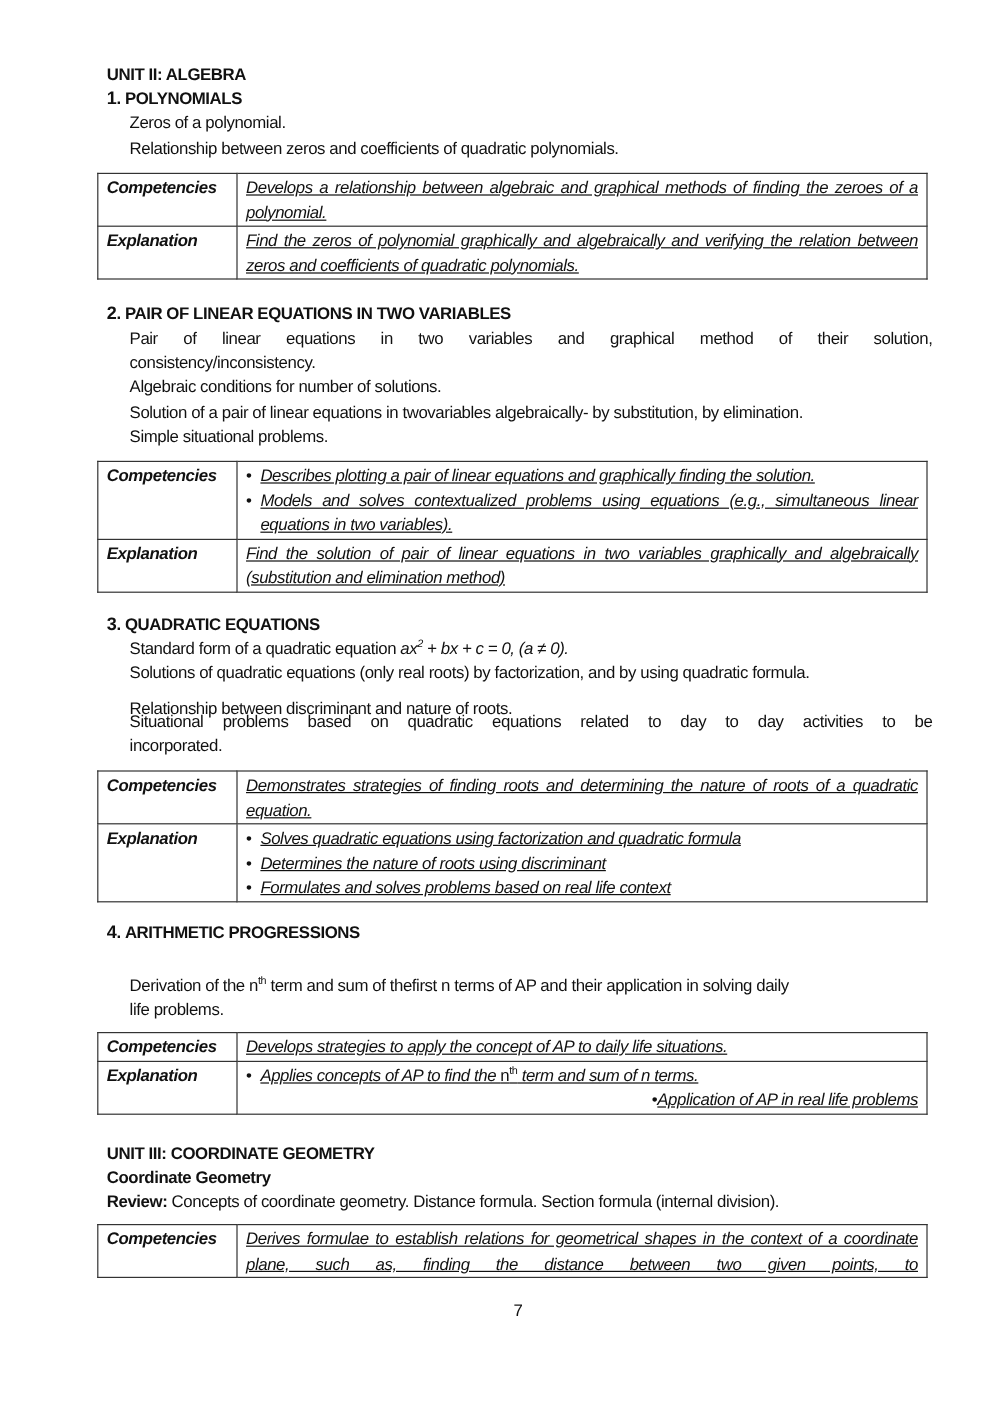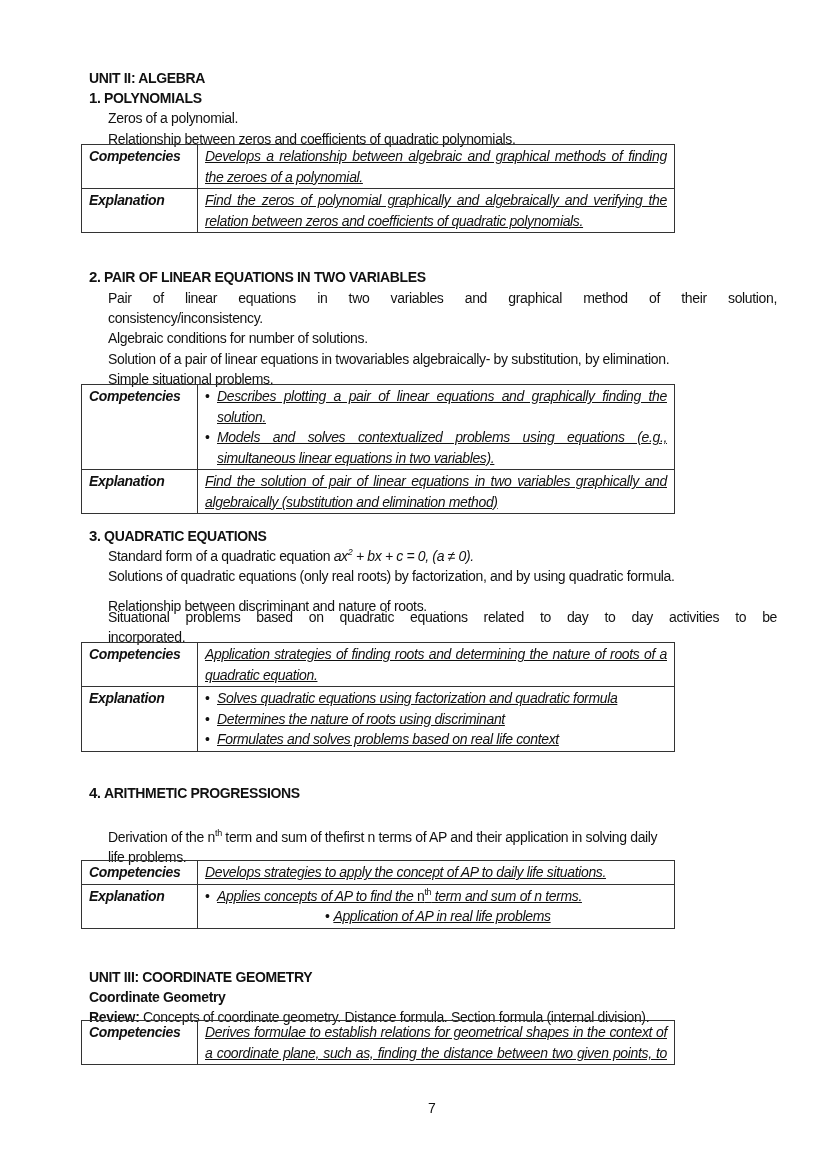--- a/index.html
+++ b/index.html
@@ -1,23 +1,23 @@
 <!DOCTYPE html>
 <html><head>
 <meta charset="utf-8">
 <style>
   html, body { margin:0; padding:0; background:#ffffff; }
   body { width:827px; height:1169px; position:relative; overflow:hidden;
          font-family:"Liberation Sans Narrow","Liberation Sans", sans-serif; color:#111; }
   .page { position:absolute; left:0; top:0; width:827px; height:1169px; }
-  .txt { position:absolute; font-size:14px; line-height:20px; white-space:nowrap; letter-spacing:-0.35px;margin-top:16px; }
+  .txt { position:absolute; font-size:14px; line-height:20px; white-space:nowrap; letter-spacing:-0.35px; }
   .b { font-weight:bold; }
   .just { white-space:normal; text-align:justify; text-align-last:justify; }
   .it { font-style:italic; }
-  table.ct { position:absolute; left:81px; width:594px; border-collapse:collapse; font-size:14px; letter-spacing:-0.35px; }
+  table.ct { position:absolute; left:81px; width:692px; border-collapse:collapse; font-size:14px; letter-spacing:-0.35px; }
   table.ct td { border:1px solid #333; vertical-align:top; padding:1px 7px 1px 7px; line-height:20.5px; }
   table.ct td.lbl { width:101px; font-weight:bold; font-style:italic; padding-left:7px; }
   table.ct td.val { font-style:italic; text-align:justify;text-decoration:underline; }
   .bul { display:block; padding-left:12px; text-indent:-12px; text-align:justify; }
   .bul::before { content:"\2022"; display:inline-block; width:12px; text-indent:0; font-style:normal; }
   sup { font-size:9px; line-height:0; vertical-align:6px; }
 </style>
 </head>
 <body>
 
@@ -78,21 +78,21 @@
   </div>
   <div class="txt" style="left:108px;top:550px;">Solutions of quadratic equations (only real roots) by factorization, and by using quadratic formula.</div>
   <div class="txt" style="left:108px;top:580px;">Relationship between discriminant and nature of roots.</div>
   <div class="txt just" style="left:108px;top:591px;width:669px;">Situational problems based on quadratic equations related to day to day activities to be</div>
   <div class="txt" style="left:108px;top:611px;">incorporated.</div>
 
   <table class="ct" style="top:642px;">
     <tbody>
         <tr>
       <td class="lbl">Competencies</td>
-      <td class="val">Application strategies of finding roots and determining the nature of roots of a quadratic equation.</td>
+      <td class="val">Demonstrates strategies of finding roots and determining the nature of roots of a quadratic equation.</td>
     </tr>
     <tr>
       <td class="lbl">Explanation</td>
       <td class="val">
         <span class="bul">Solves quadratic equations using factorization and quadratic formula</span>
         <span class="bul">Determines the nature of roots using discriminant</span>
         <span class="bul">Formulates and solves problems based on real life context</span>
       </td>
     </tr>
   </tbody>
@@ -109,21 +109,21 @@
   <table class="ct" style="top:860px;">
     <tbody>
         <tr>
       <td class="lbl">Competencies</td>
       <td class="val" style="text-align:left">Develops strategies to apply the concept of AP to daily life situations.</td>
     </tr>
     <tr>
       <td class="lbl">Explanation</td>
       <td class="val" style="text-align:left">
         <span class="bul" style="text-align:left"><span>Applies concepts of AP to find the </span><span style="font-style:normal">n</span><sup style="font-style:normal">th</sup><span> term and sum of n terms.</span></span>
-        <span class="bul" style="text-align:center">Application of AP in real life problems</span>
+        <span class="bul" style="text-align:right">Application of AP in real life problems</span>
       </td>
     </tr>
   </tbody>
     </table>
 
   <div class="txt b" style="left:89px;top:951px;">UNIT III: COORDINATE GEOMETRY</div>
   <div class="txt b" style="left:89px;top:971px;">Coordinate Geometry</div>
   <div class="txt" style="left:89px;top:991px;">
     <span class="b">Review:</span><span> Concepts of coordinate geometry. Distance formula. Section formula (internal division).</span>
   </div>

